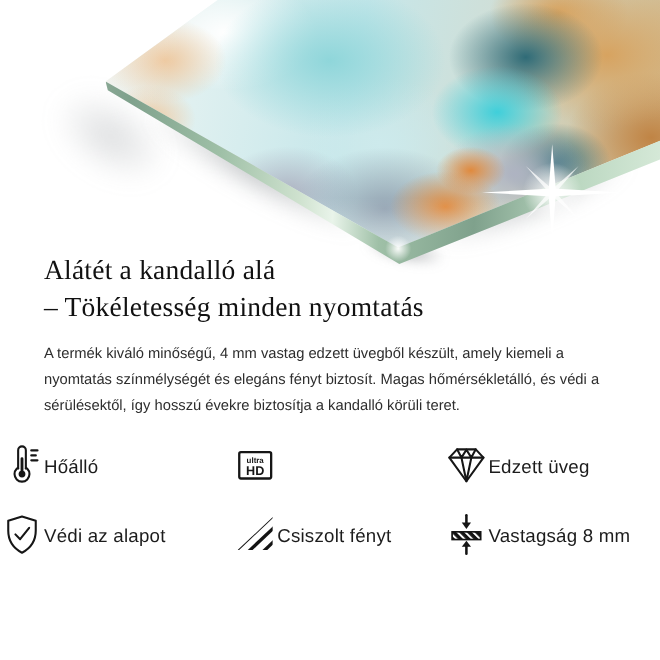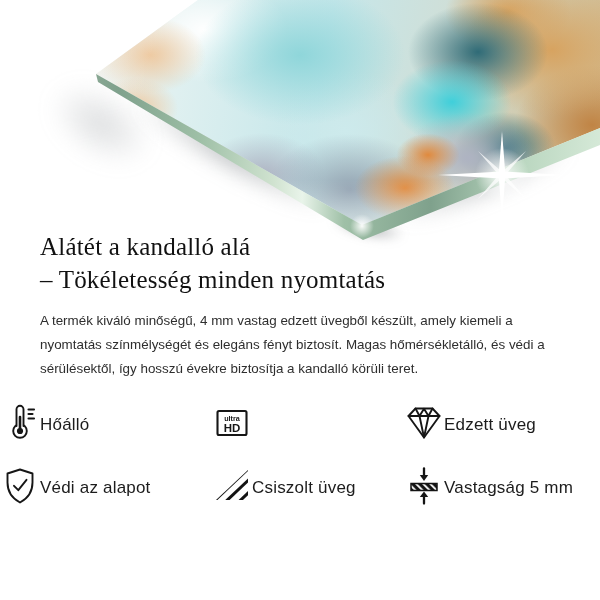--- a/index.html
+++ b/index.html
@@ -180,36 +180,36 @@
           </defs>
           <g clip-path="url(#triclip)" stroke="#131313" stroke-linecap="butt">
             <line x1="1" y1="35" x2="37" y2="1" stroke-width="4.6"></line>
             <line x1="8" y1="41" x2="44" y2="7" stroke-width="3"></line>
             <line x1="15" y1="47" x2="51" y2="13" stroke-width="3"></line>
             <line x1="22" y1="53" x2="58" y2="19" stroke-width="3"></line>
             <line x1="29" y1="59" x2="65" y2="25" stroke-width="3"></line>
           </g>
         </svg>
       </div>
-      <div class="feature-label">Csiszolt üveg</div>
+      <div class="feature-label">Csiszolt fényt</div>
     </div>
 
     <div class="feature">
       <div class="icon-wrap">
         <svg class="icon-svg" viewBox="0 0 40 40" width="40" height="40">
           <defs>
             <pattern id="hatch2" width="5" height="5" patternUnits="userSpaceOnUse" patternTransform="rotate(-45)">
               <rect width="5" height="5" fill="#131313"></rect>
               <rect width="1.8" height="5" fill="#ffffff"></rect>
             </pattern>
           </defs>
           <rect x="7" y="17.5" width="26" height="7" fill="url(#hatch2)" stroke="#131313" stroke-width="1.5"></rect>
           <line x1="20" y1="2.5" x2="20" y2="9.5" stroke="#131313" stroke-width="2.3" stroke-linecap="round"></line>
           <polygon class="icon-fill" points="15.8,9 24.2,9 20,15"></polygon>
           <line x1="20" y1="37.5" x2="20" y2="30.5" stroke="#131313" stroke-width="2.3" stroke-linecap="round"></line>
           <polygon class="icon-fill" points="15.8,31 24.2,31 20,25.5"></polygon>
         </svg>
       </div>
-      <div class="feature-label">Vastagság 5 mm</div>
+      <div class="feature-label">Vastagság 8 mm</div>
     </div>
 
   </div>
 </div>
 
 </body></html>

